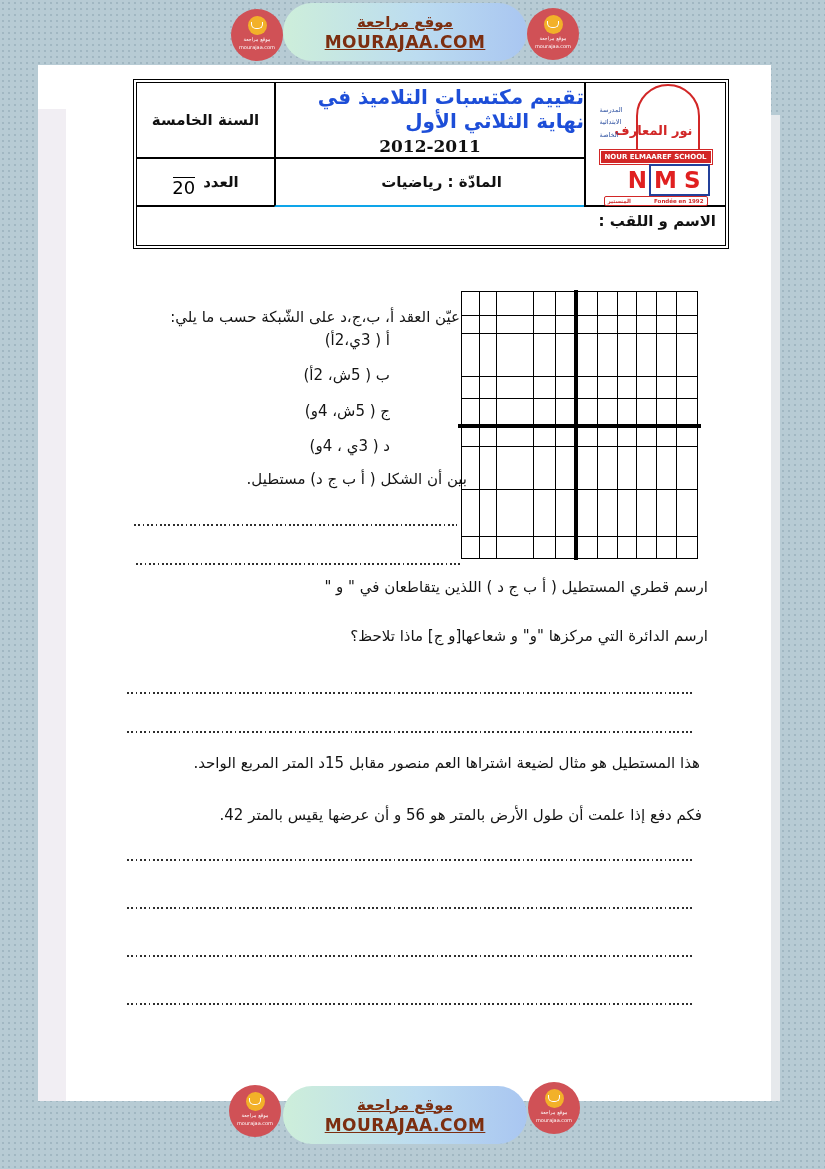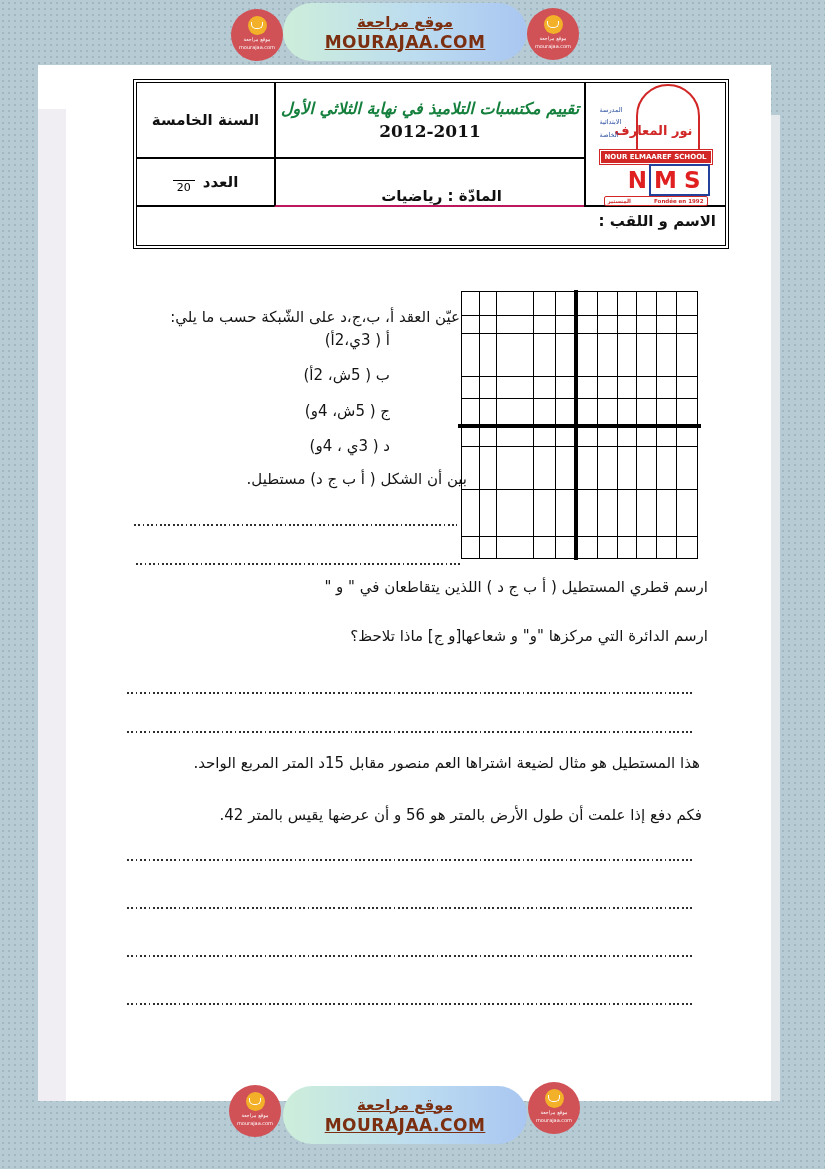--- a/index.html
+++ b/index.html
@@ -31,31 +31,31 @@
   .hdr{position:absolute;left:133px;top:79px;width:596px;height:170px;direction:rtl;
     border:4px double #000;display:grid;grid-template-columns:141px 1fr 137px;grid-template-rows:76px 48px 1fr;
     background:#fff;box-sizing:border-box;}
   .hdr-cell{box-sizing:border-box;}
   .cell-logo{grid-column:1;grid-row:1/3;border-left:2px solid #000;border-bottom:2px solid #000;
     display:flex;align-items:center;justify-content:center;}
   .cell-title{grid-column:2;grid-row:1;border-left:2px solid #000;border-bottom:2px solid #000;
     display:flex;flex-direction:column;align-items:center;justify-content:center;gap:3px;}
   .cell-info{grid-column:3;grid-row:1;border-bottom:2px solid #000;
     display:flex;flex-direction:column;align-items:center;justify-content:center;gap:9px;}
-  .cell-subject{grid-column:2;grid-row:2;border-left:2px solid #000;border-bottom:2px solid #be185d;
-    display:flex;align-items:flex-end;justify-content:center;padding-left:23px;}
+  .cell-subject{grid-column:2;grid-row:2;border-left:2px solid #000;border-bottom:2px solid #0ea5e9;
+    display:flex;align-items:center;justify-content:center;padding-left:23px;}
   .cell-score{grid-column:3;grid-row:2;border-bottom:2px solid #000;
     display:flex;align-items:center;justify-content:center;gap:8px;}
   .cell-name{grid-column:1/4;grid-row:3;padding:5px 9px 0 0;text-align:right;}
   .t-bold{font-weight:bold;font-size:15px;color:#111;}
-  .t-title{font-weight:bold;font-size:16px;color:#15803d;font-style:italic;}
+  .t-title{font-weight:bold;font-size:20px;color:#1d4ed8;}
   .t-year{font-weight:bold;font-size:17px;font-family:"DejaVu Serif",serif;color:#111;}
   .frac{display:inline-flex;flex-direction:column;align-items:center;line-height:1;}
   .frac-top{width:22px;height:9px;border-bottom:1.4px solid #000;}
-  .frac-bot{font-size:11px;margin-top:1px;}
+  .frac-bot{font-size:18px;margin-top:1px;}
 
   
   .emblem{width:114px;height:122px;position:relative;}
   .em-arch{position:absolute;right:13px;top:1px;width:64px;height:80px;border:2.5px solid #d22727;
     border-radius:32px 32px 0 0;box-sizing:border-box;}
   .em-callig{position:absolute;right:20px;top:40px;color:#d22727;font-size:13px;font-weight:bold;white-space:nowrap;}
   .em-side{position:absolute;left:1px;top:21px;color:#2b4fa0;font-size:6.5px;line-height:1.9;text-align:left;}
   .em-banner{position:absolute;left:1px;right:1px;top:67px;background:#d22727;color:#fff;
     font-size:7px;font-weight:bold;text-align:center;padding:2px 0;border:1px solid #fff;outline:1px solid #d22727;}
   .em-nms{position:absolute;left:3px;right:3px;top:81px;background:#fff;border:2px solid #23409a;

